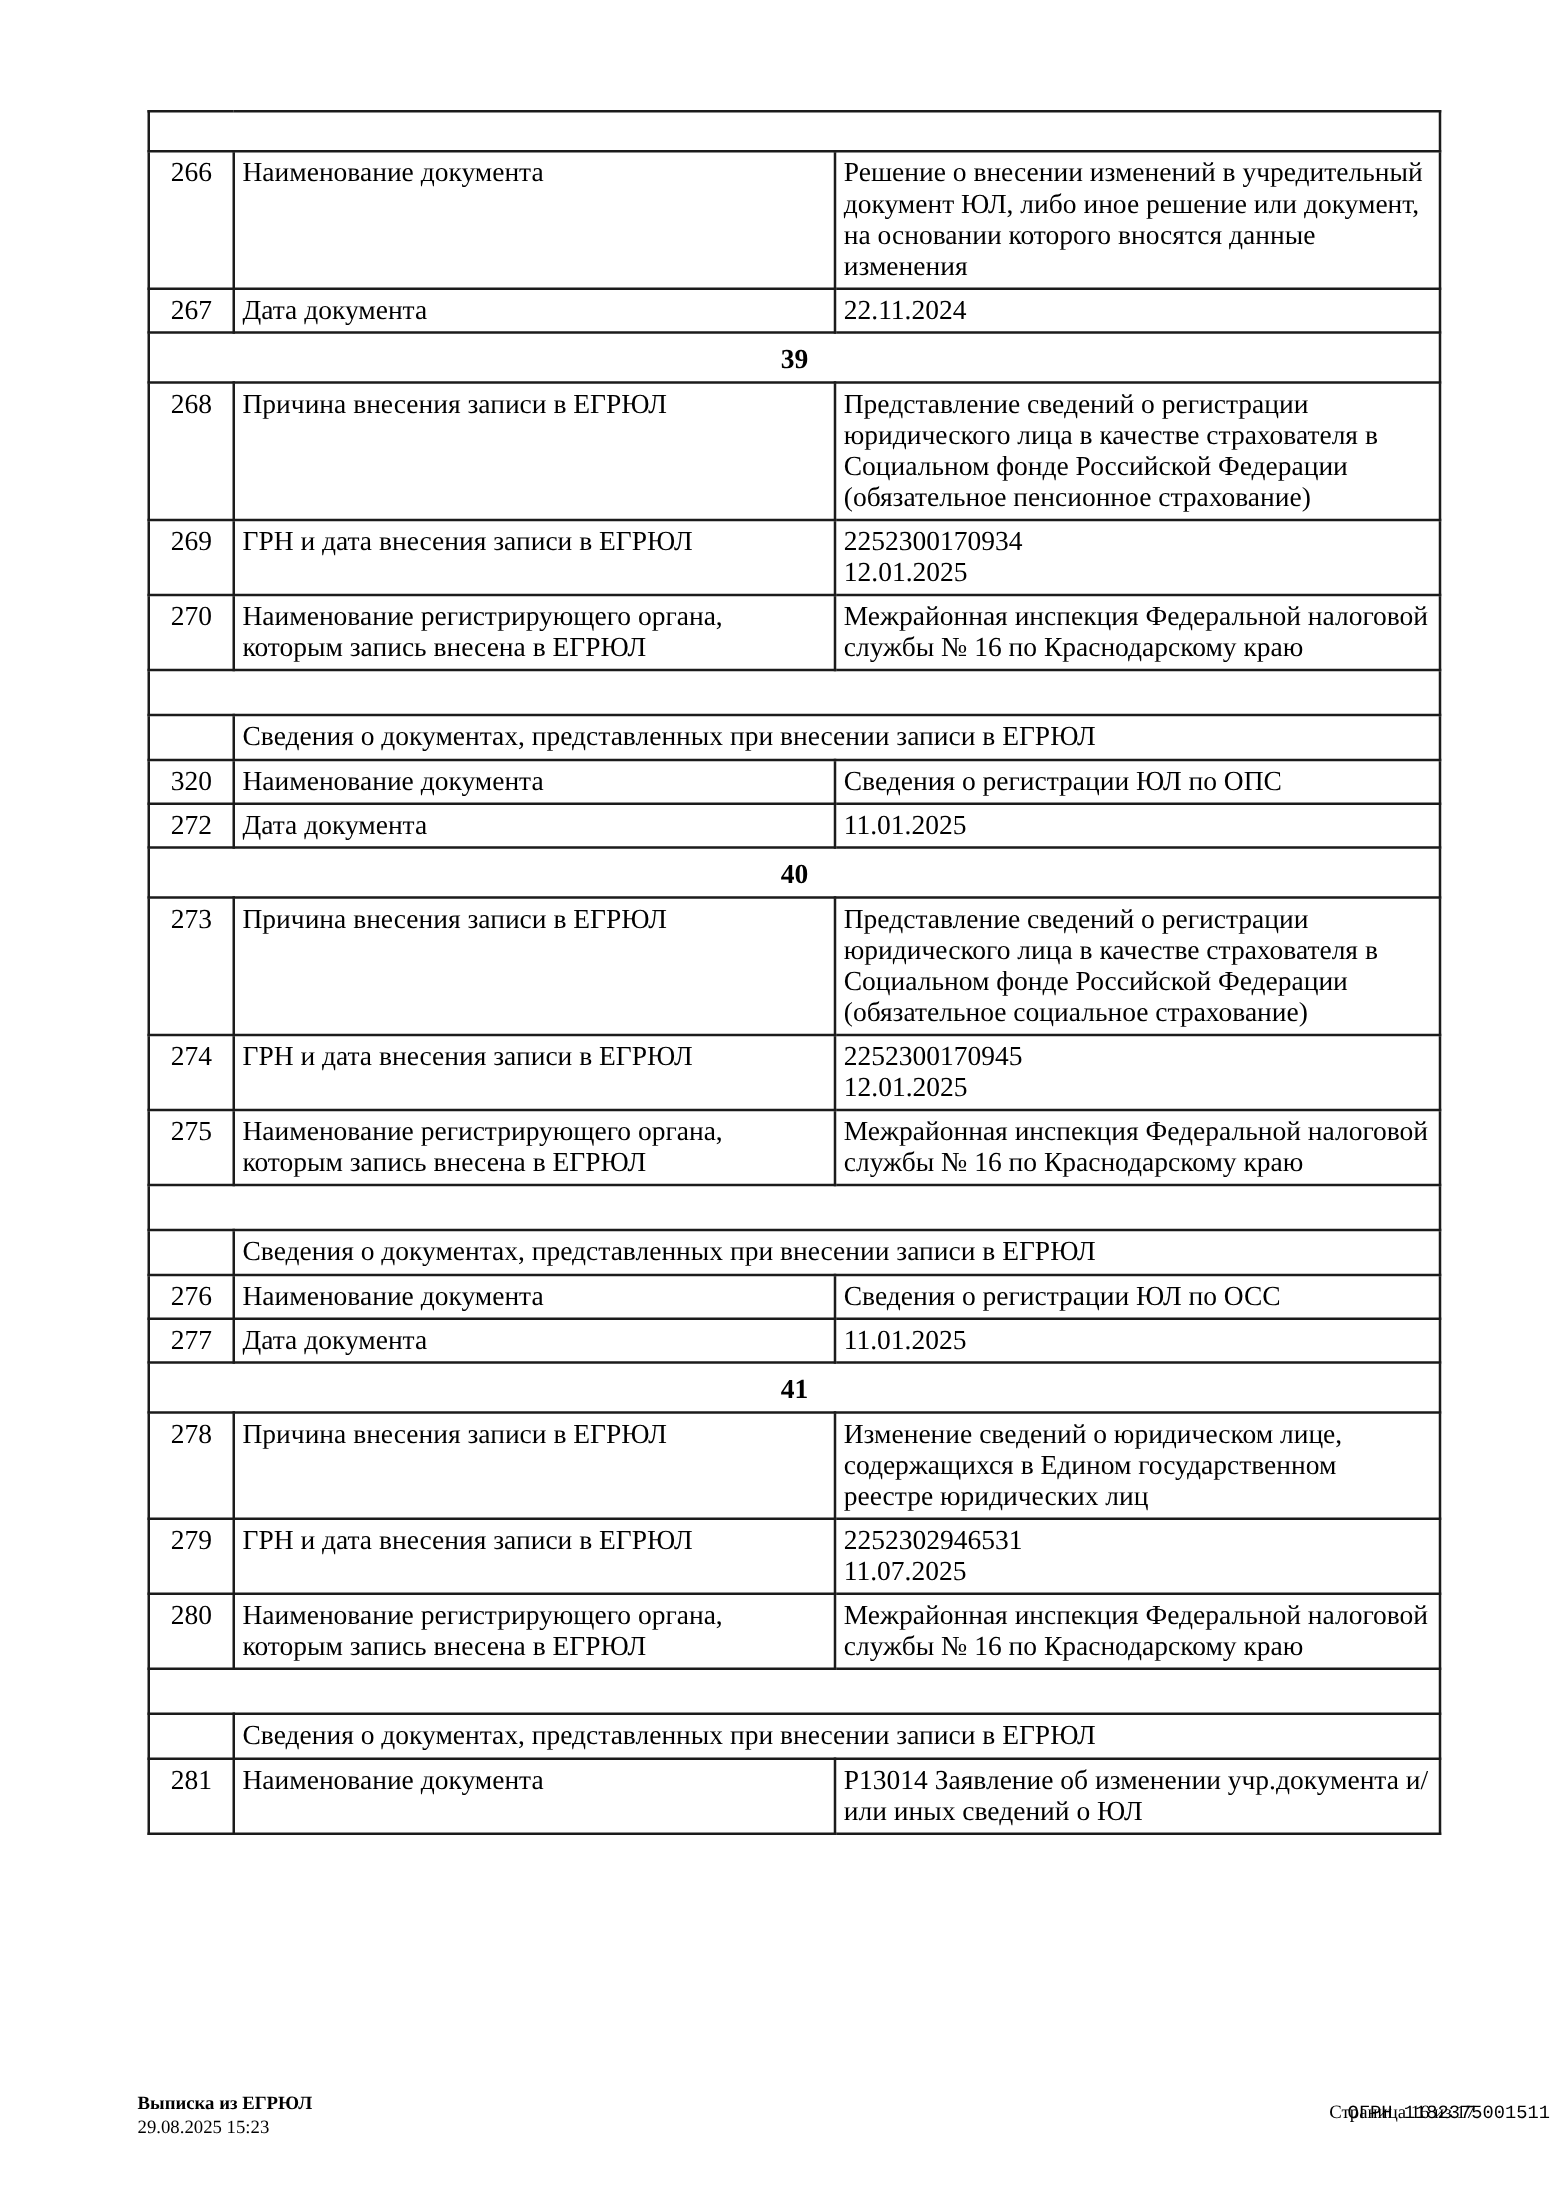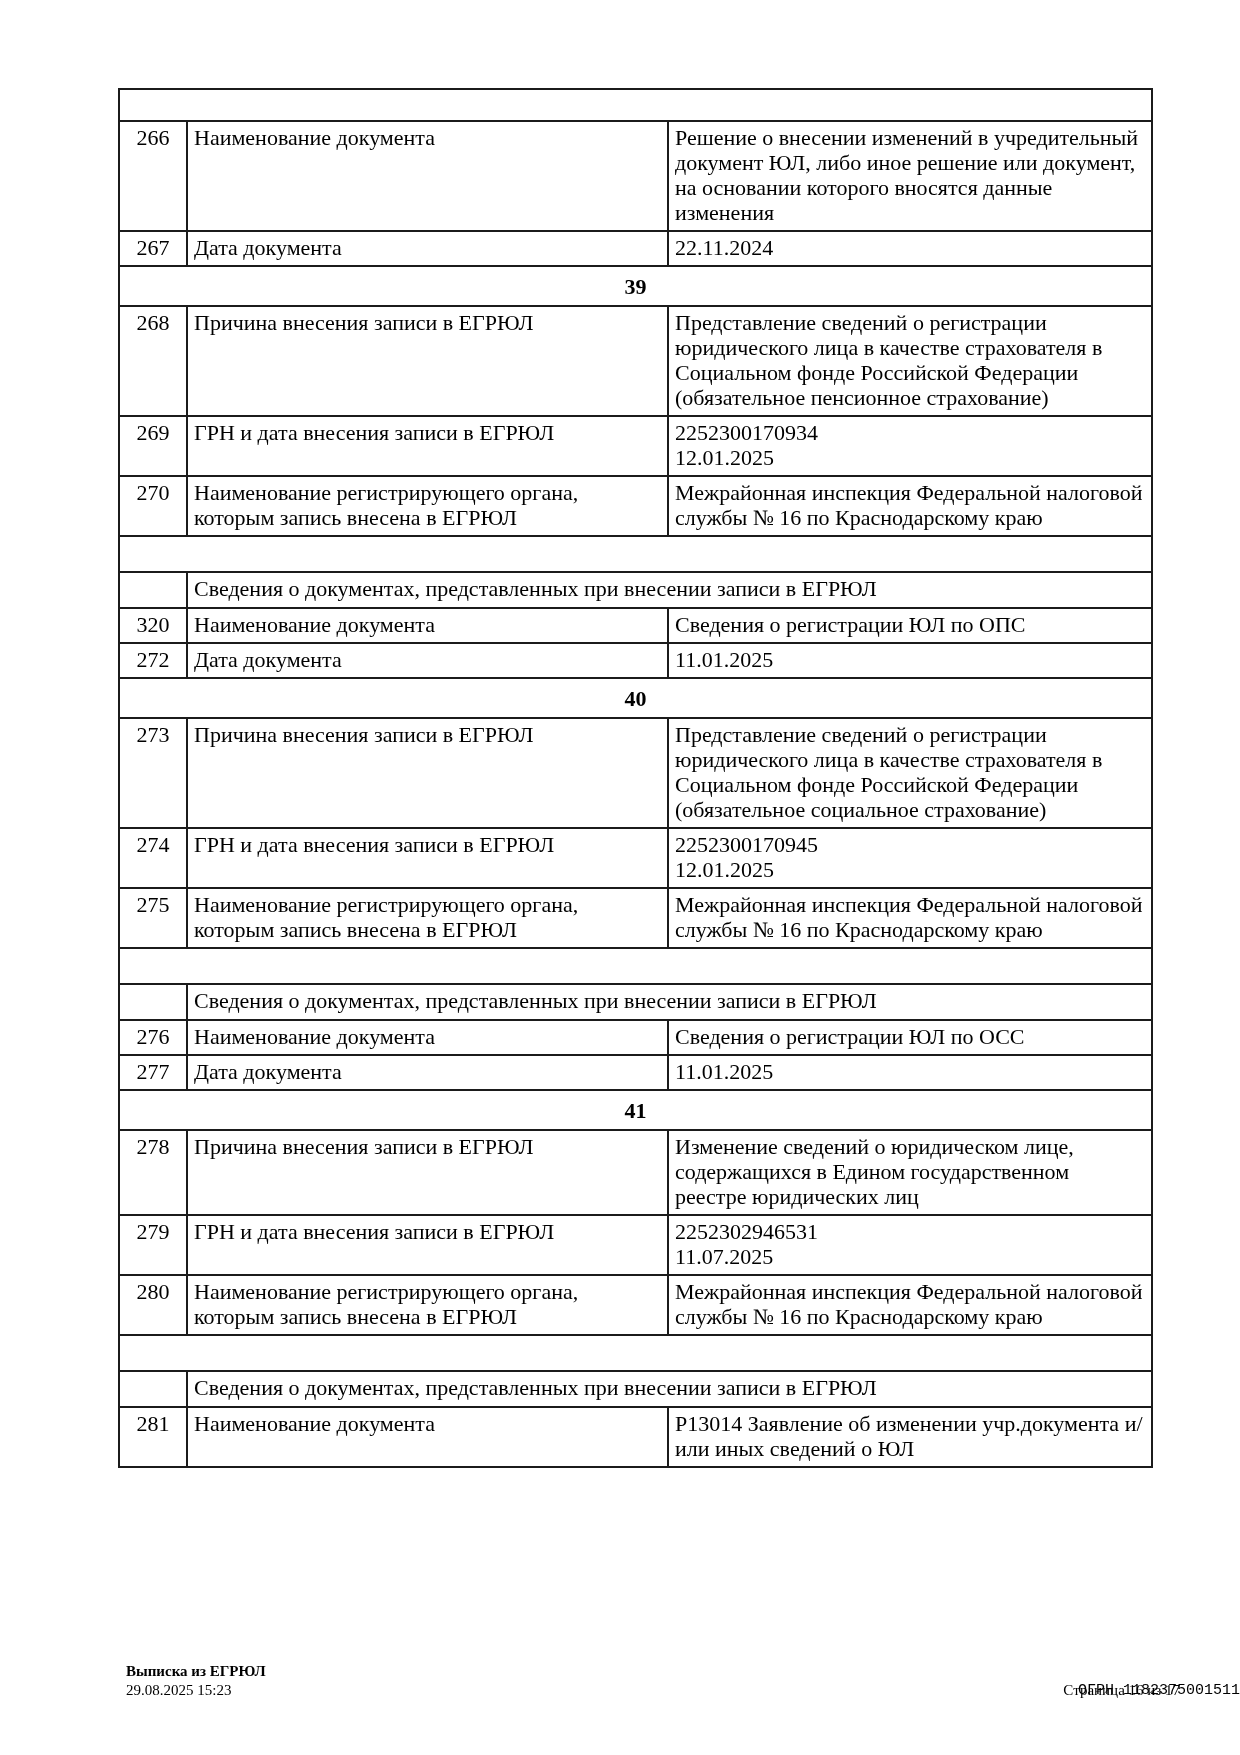--- a/index.html
+++ b/index.html
@@ -38,21 +38,21 @@
   }
   tr.row-docs-header td { height:36px; }
   td.cell-docs-header { padding-left:7px; vertical-align:middle; }
 
   .val-line { display:block; }
 
   .footer {
     position:absolute; left:0; top:1662px; width:1240px; height:42px;
     font-size:15px; line-height:19px;
   }
-  .footer-left { position:absolute; left:110px; top:0; text-align:left;margin-left:16px; }
+  .footer-left { position:absolute; left:110px; top:12px; text-align:left; }
   .footer-left .fl1 { font-weight:bold; }
   .footer-center { position:absolute; left:0; top:19px; width:1240px; text-align:right;font-family:Liberation Mono, monospace; }
   .footer-right { position:absolute; right:60px; top:19px; text-align:right; }
 </style>
 </head>
 <body>
 
 <div class="page">
 
   <table class="egrul">

